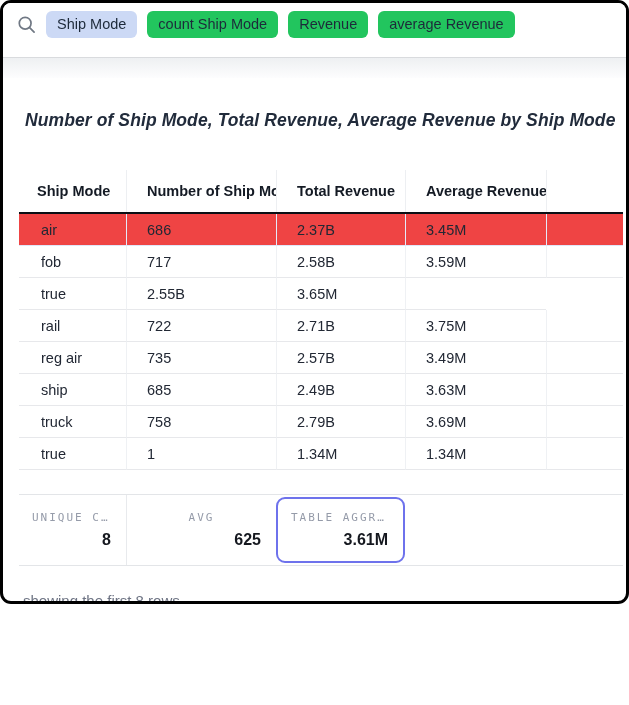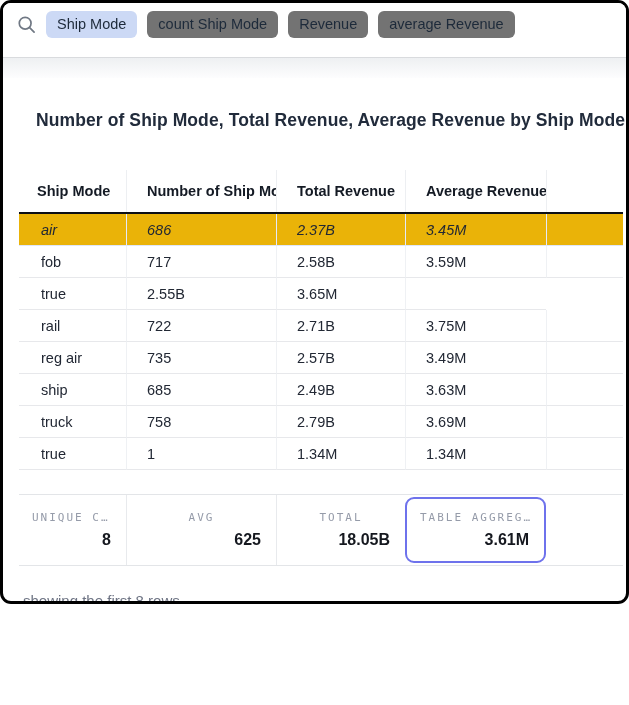--- a/index.html
+++ b/index.html
@@ -14,46 +14,47 @@
     background:#ffffff;display:flex;flex-direction:column;gap:12px;
   }
   
   .topbar{flex:0 0 42px;display:flex;align-items:center;gap:10px;padding:0 14px;background:#fff;}
   .search-ic{flex:0 0 auto;width:19px;height:19px;display:block;}
   .chip{
     height:27px;display:flex;align-items:center;padding:0 11px;border-radius:6px;
     font-size:14.5px;color:#1d2a3a;white-space:nowrap;
   }
   .chip.dim{background:#ccd9f5;}
-  .chip.measure{background:#737373;}
+  .chip.measure{background:#22c55e;}
   
   .band{flex:0 0 20px;border-top:1px solid #d9dbde;background:linear-gradient(#eef0f2,#fdfdfe);}
   
   .page-title{
-    margin:20px 22px 27px 33px;font-size:17.5px;font-weight:700;color:#212b3b;letter-spacing:.1px;
+    margin:20px 22px 27px 22px;font-size:17.5px;font-weight:700;color:#212b3b;letter-spacing:.1px;
     white-space:nowrap;
+    font-style:italic;
   }
   
   .tbl{margin:0 3px 0 16px;}
   .g-row{display:grid;grid-template-columns:107px 150px 129px 141px 1fr;}
   .thead{border-bottom:2px solid #0c0f15;}
   .th{
     box-sizing:border-box;height:42px;display:flex;align-items:center;
     padding:0 8px 0 20px;font-size:14.5px;font-weight:700;color:#141a24;
     white-space:nowrap;overflow:hidden;border-left:1px solid #edeff2;
   }
   .th:first-child{border-left:none;padding-left:18px;}
   .td{
     box-sizing:border-box;height:32px;display:flex;align-items:center;
     padding:0 8px 0 20px;font-size:14.5px;color:#222834;
     white-space:nowrap;overflow:hidden;
     border-left:1px solid #eff1f4;border-bottom:1px solid #e7e8eb;
   }
   .td:first-child{border-left:none;padding-left:22px;}
-  .trow.selected .td{background:#eab308;border-left-color:#e4eafa;border-bottom-color:#dfe7f9;font-style:italic;}
+  .trow.selected .td{background:#ef4444;border-left-color:#e4eafa;border-bottom-color:#dfe7f9;}
   
   .spacer{flex:1 1 auto;}
   
   .summary{
     flex:0 0 70px;margin:0 3px 0 16px;
     border-top:1px solid #e3e5e8;border-bottom:1px solid #e3e5e8;
     display:grid;grid-template-columns:107px 150px 129px 141px 1fr;
   }
   .sumcell{
     box-sizing:border-box;display:flex;flex-direction:column;justify-content:center;gap:7px;
@@ -163,24 +164,20 @@
 
   <div class="summary">
     <div class="sumcell">
       <div class="lbl">UNIQUE COUNT</div>
       <div class="val">8</div>
     </div>
     <div class="sumcell">
       <div class="lbl">AVG</div>
       <div class="val">625</div>
     </div>
-    <div class="sumcell">
-      <div class="lbl">TOTAL</div>
-      <div class="val">18.05B</div>
-    </div>
     <div class="sumcell selected">
       <div class="lbl">TABLE AGGREGATE</div>
       <div class="val">3.61M</div>
     </div>
     <div class="sumcell empty"></div>
   </div>
 
   <div class="statusbar">
     <span>showing the first 8 rows.</span>
   </div>

